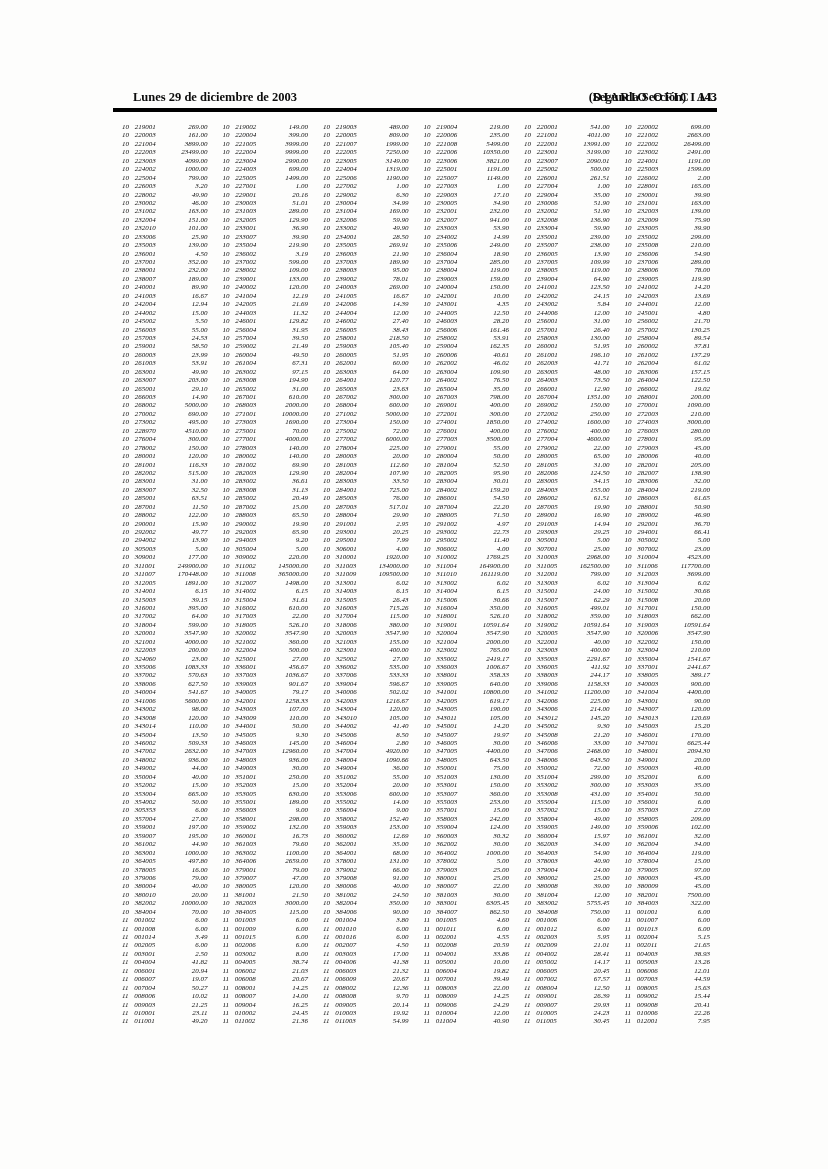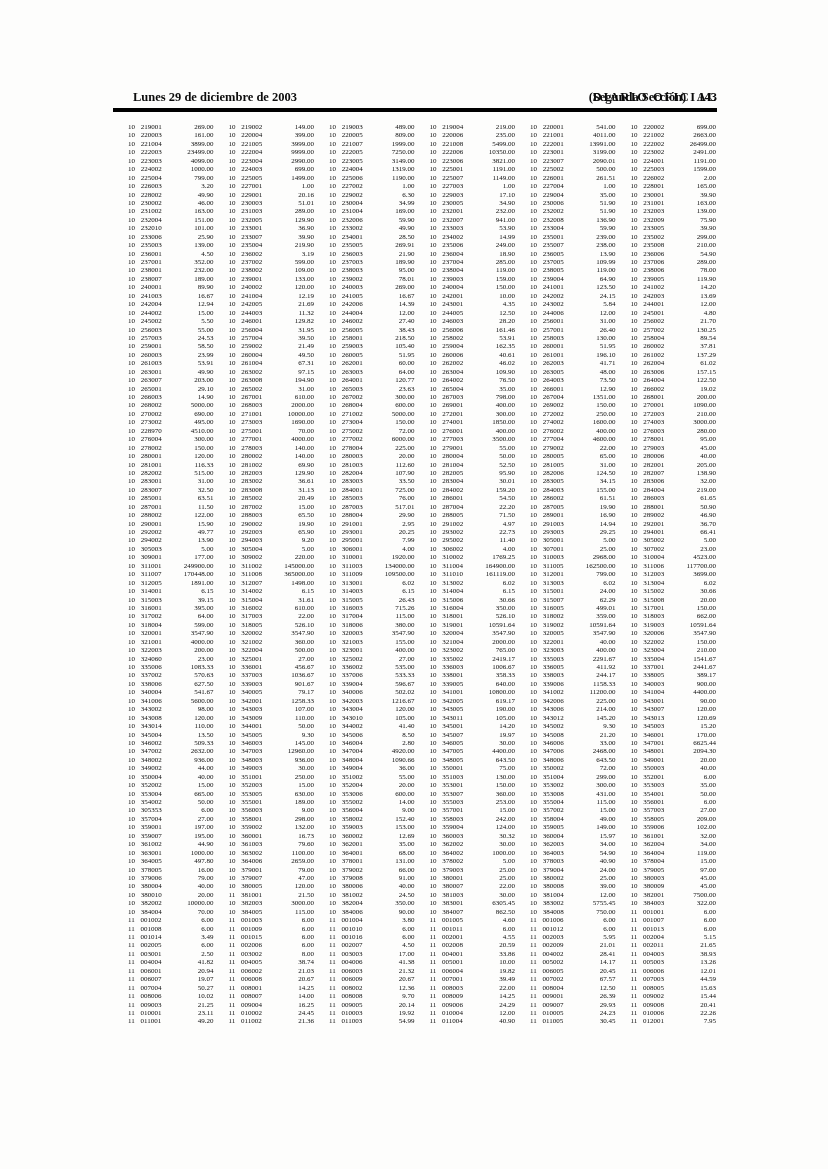--- a/index.html
+++ b/index.html
@@ -4,21 +4,21 @@
 <style>
   html,body{margin:0;padding:0;}
   .page{position:relative;width:828px;height:1169px;background:#fdfdfc;overflow:hidden;
         font-family:"Liberation Serif", serif;color:#0d0d0d;}
   .header{position:absolute;left:113px;top:90px;width:604px;height:16px;font-size:12.5px;font-weight:bold;}
   .header .date{position:absolute;left:20px;top:0;}
   .header .title{position:absolute;left:0;right:0;top:0;text-align:right;letter-spacing:1.5px;}
   .header .right{position:absolute;right:0;top:0;text-align:center;}
   .header .section{margin-right:12px;}
   .rule{position:absolute;left:113px;top:108px;width:604px;height:4px;background:#000;}
-  .table{position:absolute;left:128px;top:123px;width:603px;}
+  .table{position:absolute;left:122px;top:123px;width:603px;font-style:italic;}
   .trow{display:grid;grid-template-columns:repeat(6,1fr);height:8.44px;line-height:8.44px;}
   .cell{display:flex;justify-content:space-between;padding-right:15px;white-space:nowrap;
         font-size:7px;letter-spacing:0;overflow:hidden;}
   .code{word-spacing:4px;}
   .val{text-align:right;}
 </style>
 </head>
 <body>
 
 <div class="page">

